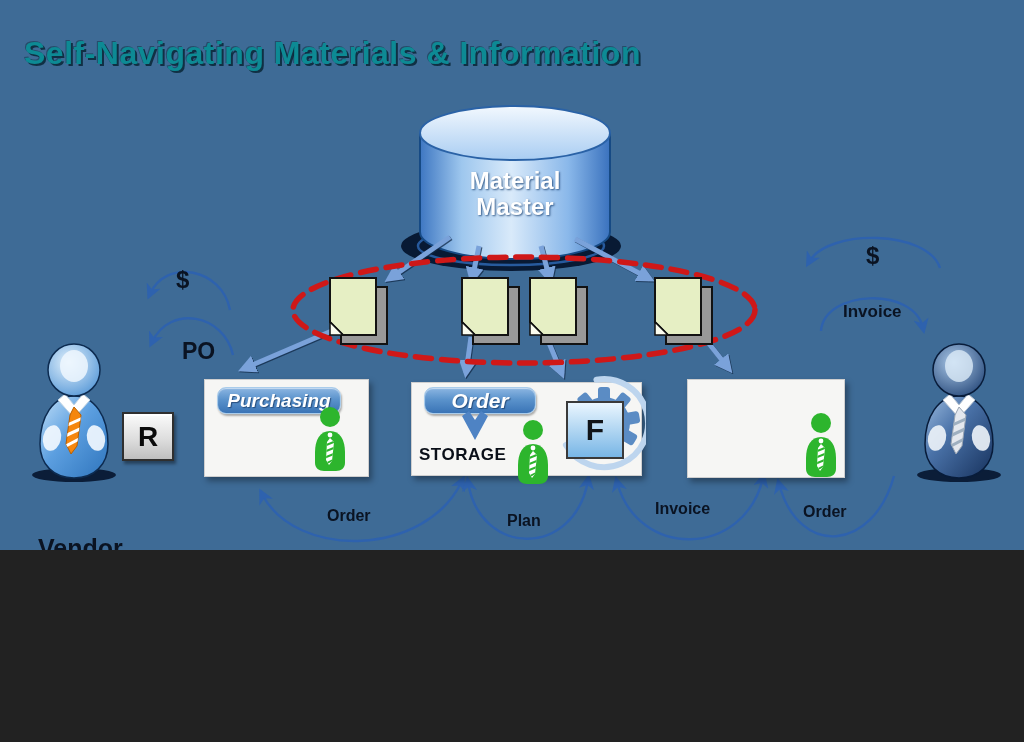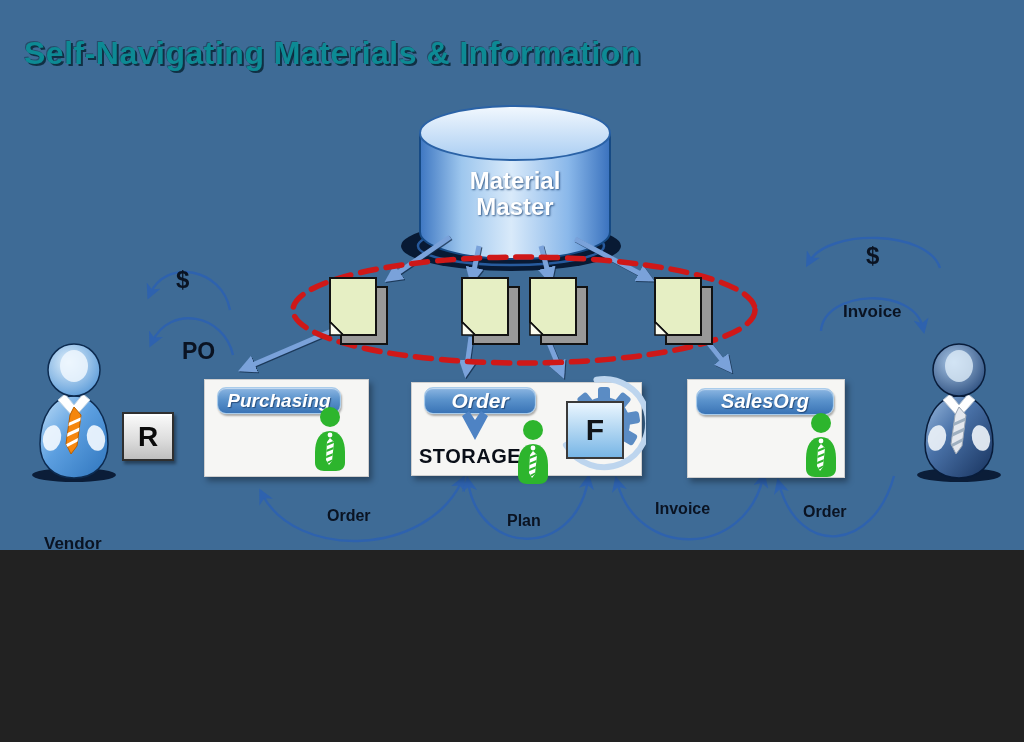--- a/index.html
+++ b/index.html
@@ -21,21 +21,21 @@
   .mm-label{
     left:448px;top:168px;width:134px;text-align:center;
     color:#fff;font-size:24px;font-weight:700;line-height:26px;
     text-shadow:1px 1px 2px rgba(20,60,110,.8);
   }
   .blk{color:#0a1322;font-weight:700;}
   .money-left{left:176px;top:266px;font-size:24px;}
   .po-left{left:182px;top:316px;font-size:23px;margin-top:22px;}
   .money-right{left:866px;top:242px;font-size:24px;}
   .invoice-right{left:843px;top:302px;font-size:17px;}
-  .vendor-label{left:44px;top:534px;font-size:17px;}
+  .vendor-label{left:38px;top:534px;font-size:25px;}
   .customer-label{left:896px;top:545px;font-size:25px;}
   .flow-label{font-size:16px;}
   .flow-order-left{left:327px;top:507px;}
   .flow-plan{left:507px;top:512px;}
   .flow-release{left:655px;top:500px;}
   .flow-order-right{left:803px;top:503px;}
 
   .dept{
     background:#f6f6f4;border:1px solid #cfcfcf;
     box-shadow:3px 4px 6px rgba(0,0,0,.35);
@@ -48,21 +48,21 @@
     color:#fff;font-weight:700;
     text-shadow:1px 1px 1px rgba(18,48,88,.65);
     font-style:italic;
   }
   .box-purchasing{left:204px;top:379px;width:163px;height:96px;}
   .btn-purchasing{left:12px;top:7px;width:122px;height:25px;font-size:19px;line-height:25px;}
   .box-plant{left:411px;top:382px;width:229px;height:92px;}
   .btn-plant{left:12px;top:4px;width:110px;height:25px;font-size:21px;line-height:25px;}
   .box-salesorg{left:687px;top:379px;width:156px;height:97px;}
   .btn-salesorg{left:8px;top:8px;width:136px;height:25px;font-size:20px;line-height:25px;}
-  .storage{position:absolute;left:7px;top:62px;font-size:20px;font-weight:800;color:#0a0f18;letter-spacing:.5px;}
+  .storage{position:absolute;left:7px;top:62px;font-size:17px;font-weight:800;color:#0a0f18;letter-spacing:.5px;}
   .gp{position:absolute;}
   .gp-purchasing{left:107px;top:26px;}
   .gp-plant{left:103px;top:36px;}
   .gp-salesorg{left:115px;top:32px;}
   .plant-arrow{position:absolute;left:50px;top:28px;}
   .gear-wrap{position:absolute;left:138px;top:-8px;}
   .f-badge{
     position:absolute;left:154px;top:18px;width:54px;height:54px;
     background:linear-gradient(180deg,#eaf6ff 0%,#bcdcf4 40%,#78b6e6 100%);
     border:2px solid #3a3a3a;text-align:center;line-height:54px;
@@ -263,21 +263,20 @@
         <rect x="48" y="12" width="12" height="16" rx="3" transform="rotate(240 54 48)"></rect>
         <rect x="48" y="12" width="12" height="16" rx="3" transform="rotate(280 54 48)"></rect>
         <rect x="48" y="12" width="12" height="16" rx="3" transform="rotate(320 54 48)"></rect>
         <circle cx="54" cy="48" r="26"></circle>
       </g>
     </svg>
     <div class="f-badge">F</div>
   </div>
 
   <div class="overlay abs dept box-salesorg">
-    <div class="dept-btn btn-salesorg">SalesOrg</div>
     <svg class="gp gp-salesorg" width="36" height="66" viewBox="0 0 36 66">
       <use href="#gperson"></use>
     </svg>
   </div>
 
   <div class="overlay abs blk flow-label flow-order-left">Order</div>
   <div class="overlay abs blk flow-label flow-plan">Plan</div>
   <div class="overlay abs blk flow-label flow-release">Invoice</div>
   <div class="overlay abs blk flow-label flow-order-right">Order</div>
 

